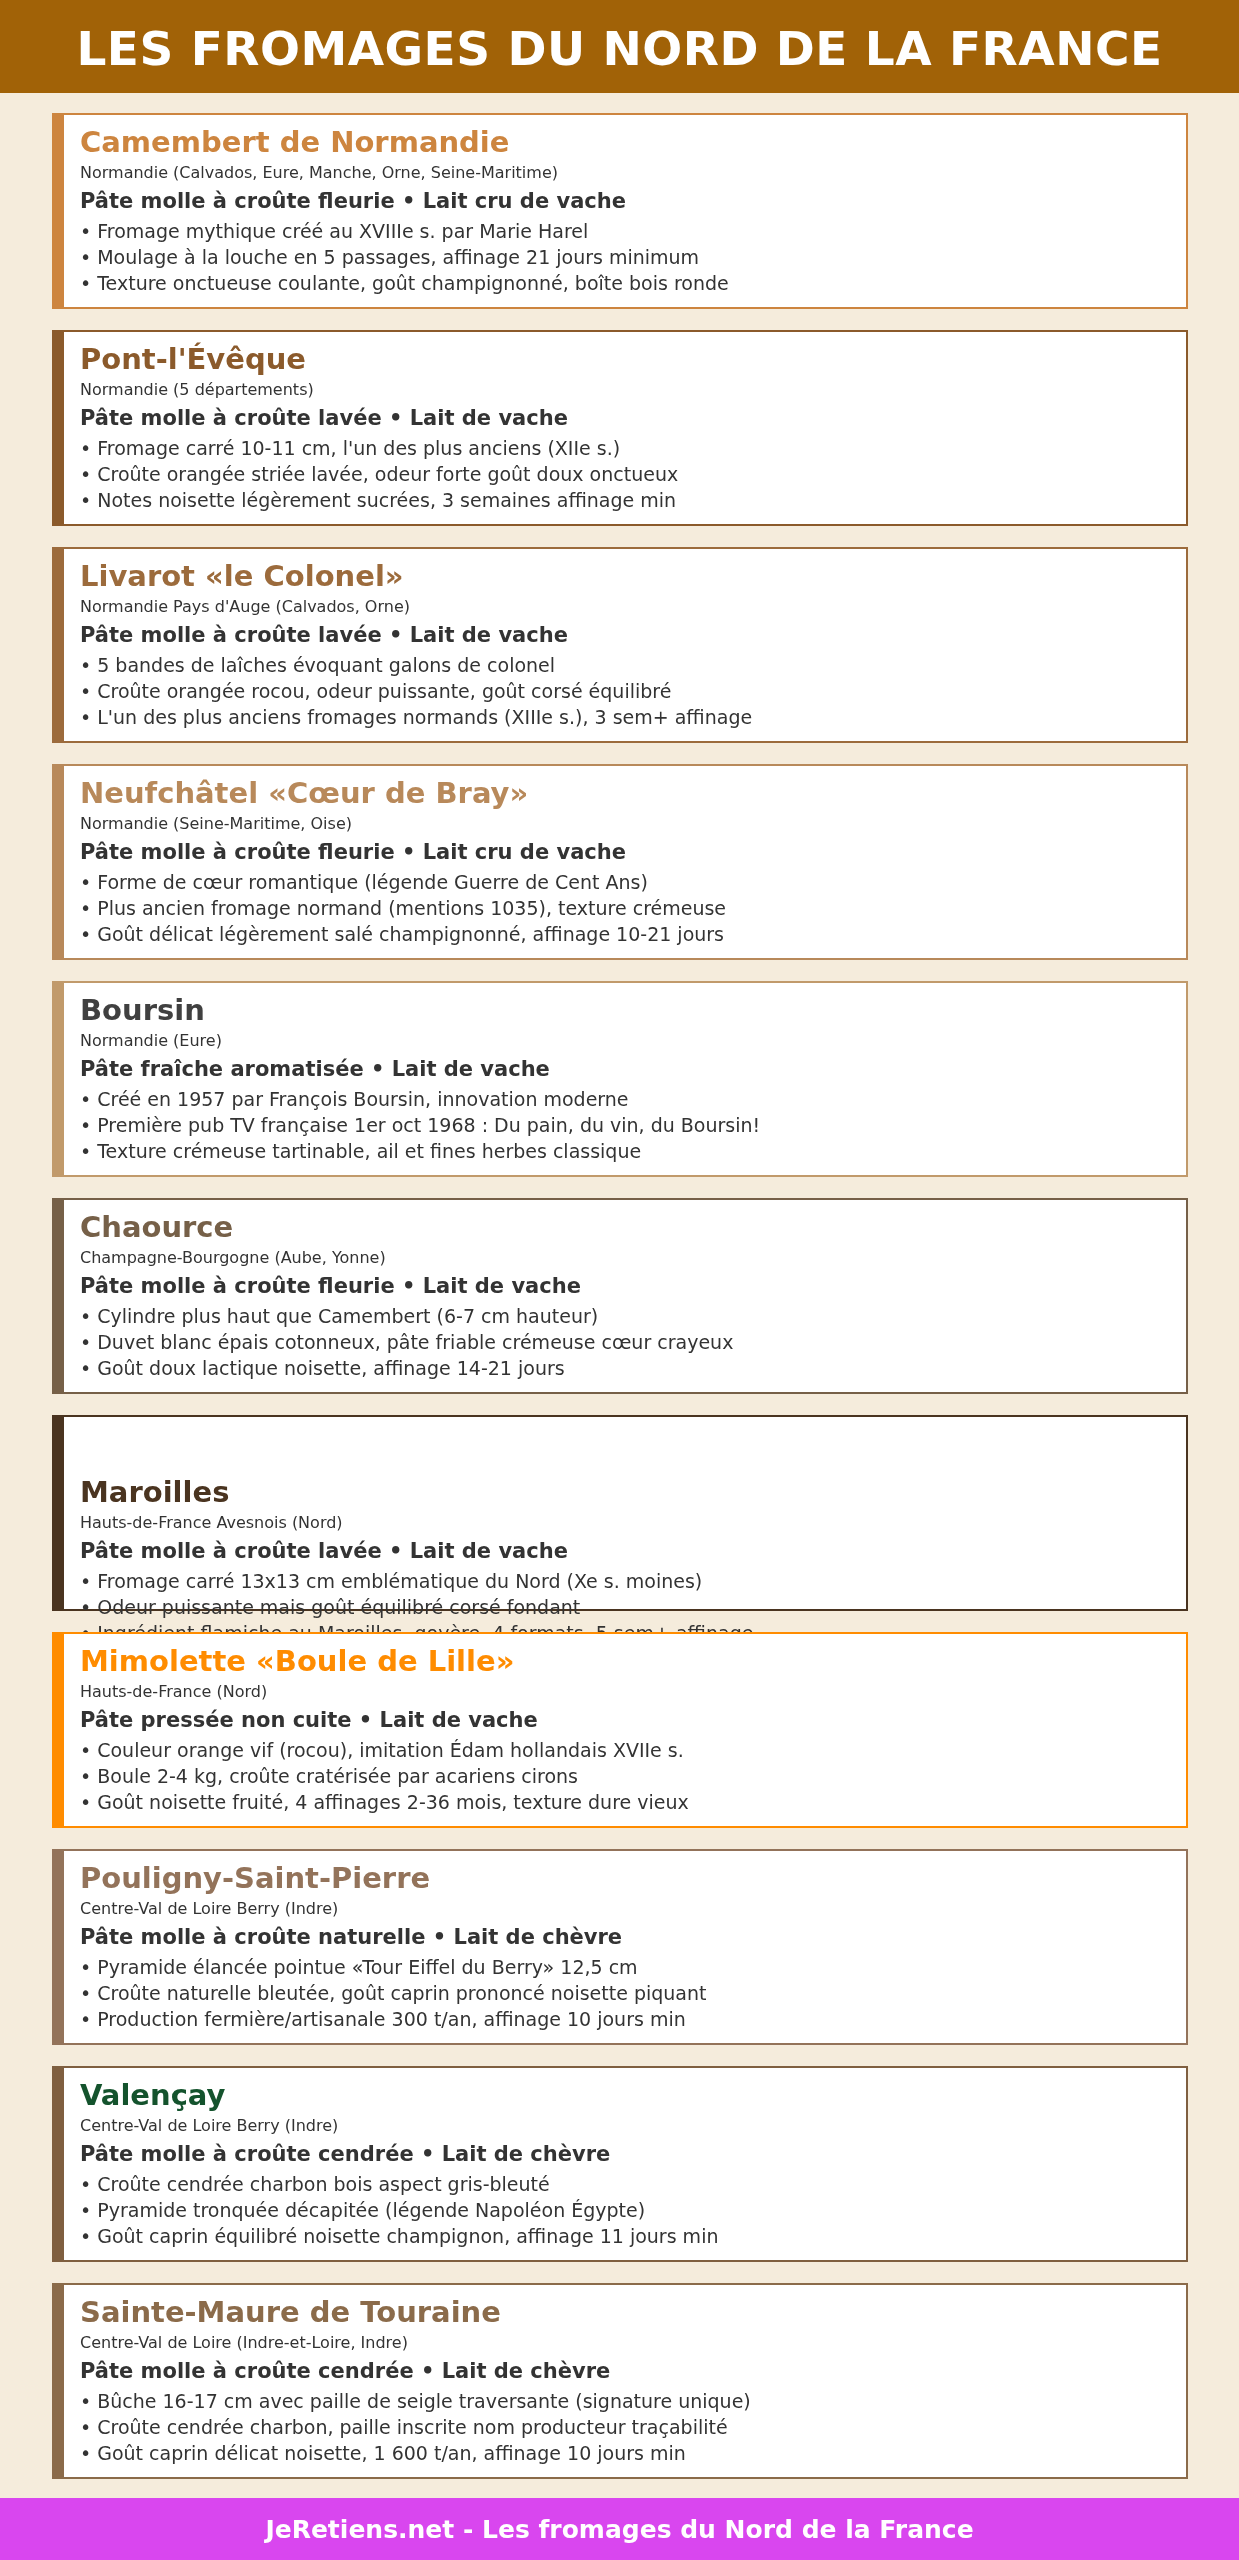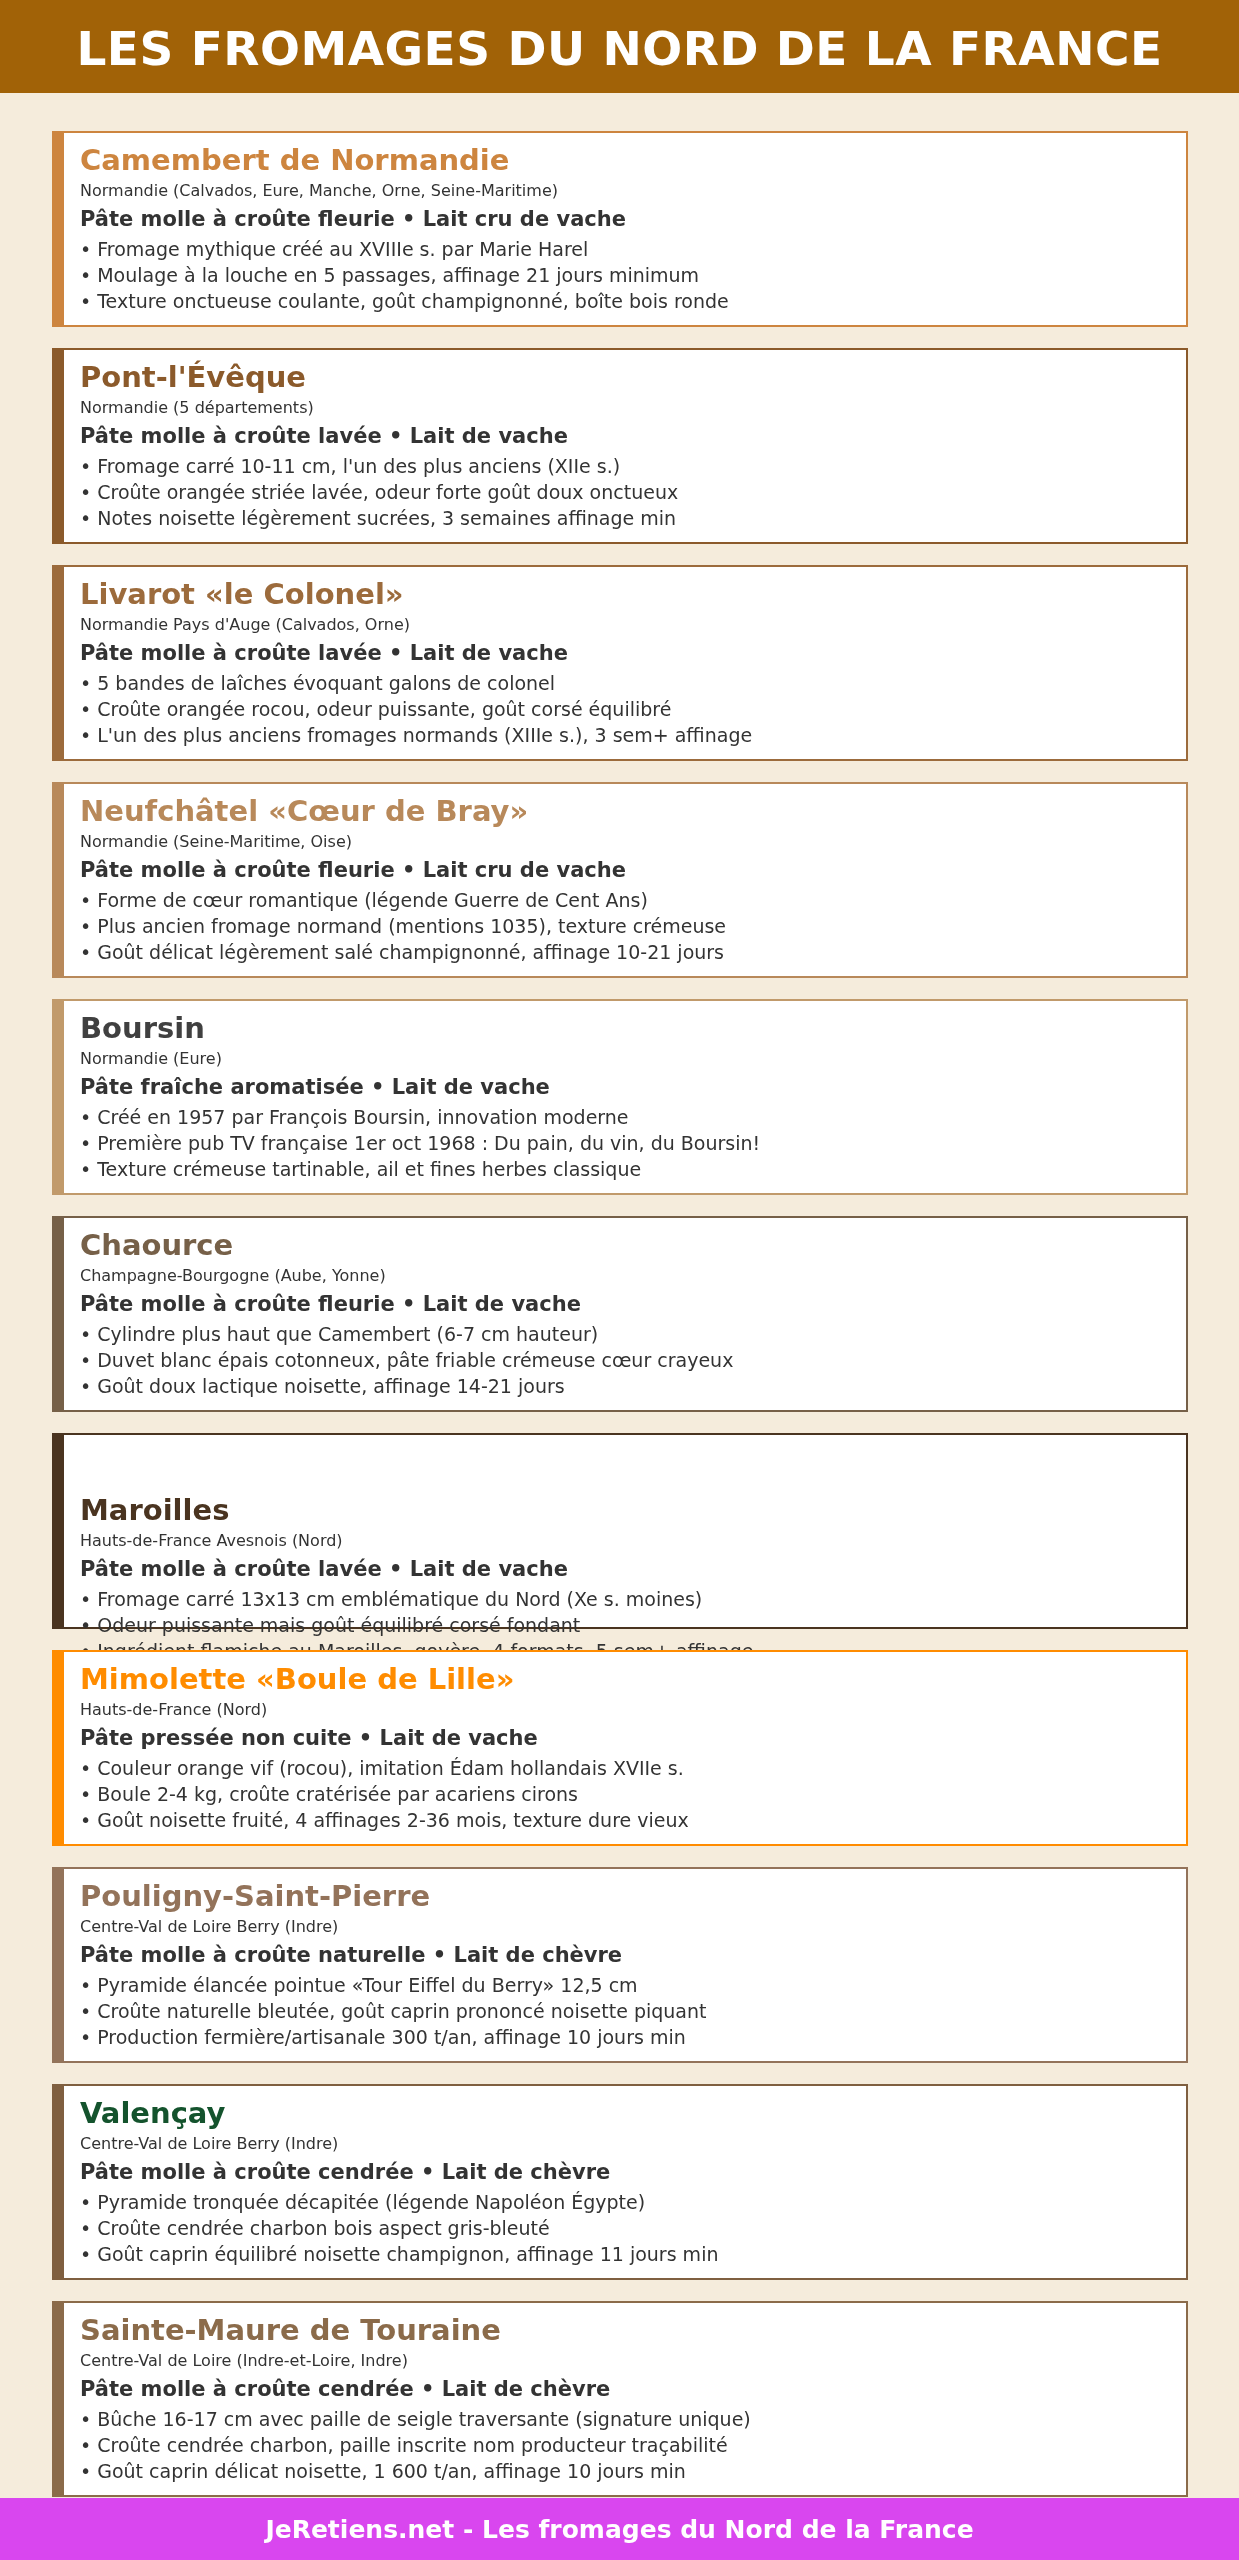--- a/index.html
+++ b/index.html
@@ -106,21 +106,21 @@
   </style>
 </head>
 <body>
 
 <header class="header">
   <h1>LES FROMAGES DU NORD DE LA FRANCE</h1>
 </header>
 
 <main class="cards">
 
-  <section class="card" style="border-color: rgb(205, 133, 63); margin-top: 18px;">
+  <section class="card" style="border-color: rgb(205, 133, 63);">
     <div class="accent" style="background: rgb(205, 133, 63);"></div>
     <div class="content">
       <div class="title" style="color: rgb(205, 133, 63);">Camembert de Normandie</div>
       <div class="region">Normandie (Calvados, Eure, Manche, Orne, Seine-Maritime)</div>
       <div class="type">Pâte molle à croûte fleurie • Lait cru de vache</div>
       <ul>
         <li><span class="bullet">•</span><span>Fromage mythique créé au XVIIIe s. par Marie Harel</span></li>
         <li><span class="bullet">•</span><span>Moulage à la louche en 5 passages, affinage 21 jours minimum</span></li>
         <li><span class="bullet">•</span><span>Texture onctueuse coulante, goût champignonné, boîte bois ronde</span></li>
       </ul>
@@ -239,22 +239,22 @@
     </div>
   </section>
 
   <section class="card" style="border-color: rgb(127, 95, 64);">
     <div class="accent" style="background: rgb(127, 95, 64);"></div>
     <div class="content">
       <div class="title" style="color: #14532d;">Valençay</div>
       <div class="region">Centre-Val de Loire Berry (Indre)</div>
       <div class="type">Pâte molle à croûte cendrée • Lait de chèvre</div>
       <ul>
+        <li><span class="bullet">•</span><span>Croûte cendrée charbon bois aspect gris-bleuté</span></li>
         <li><span class="bullet">•</span><span>Pyramide tronquée décapitée (légende Napoléon Égypte)</span></li>
-        <li><span class="bullet">•</span><span>Croûte cendrée charbon bois aspect gris-bleuté</span></li>
         <li><span class="bullet">•</span><span>Goût caprin équilibré noisette champignon, affinage 11 jours min</span></li>
       </ul>
     </div>
   </section>
 
   <section class="card" style="border-color: rgb(139, 107, 74);">
     <div class="accent" style="background: rgb(139, 107, 74);"></div>
     <div class="content">
       <div class="title" style="color: rgb(139, 107, 74);">Sainte-Maure de Touraine</div>
       <div class="region">Centre-Val de Loire (Indre-et-Loire, Indre)</div>

